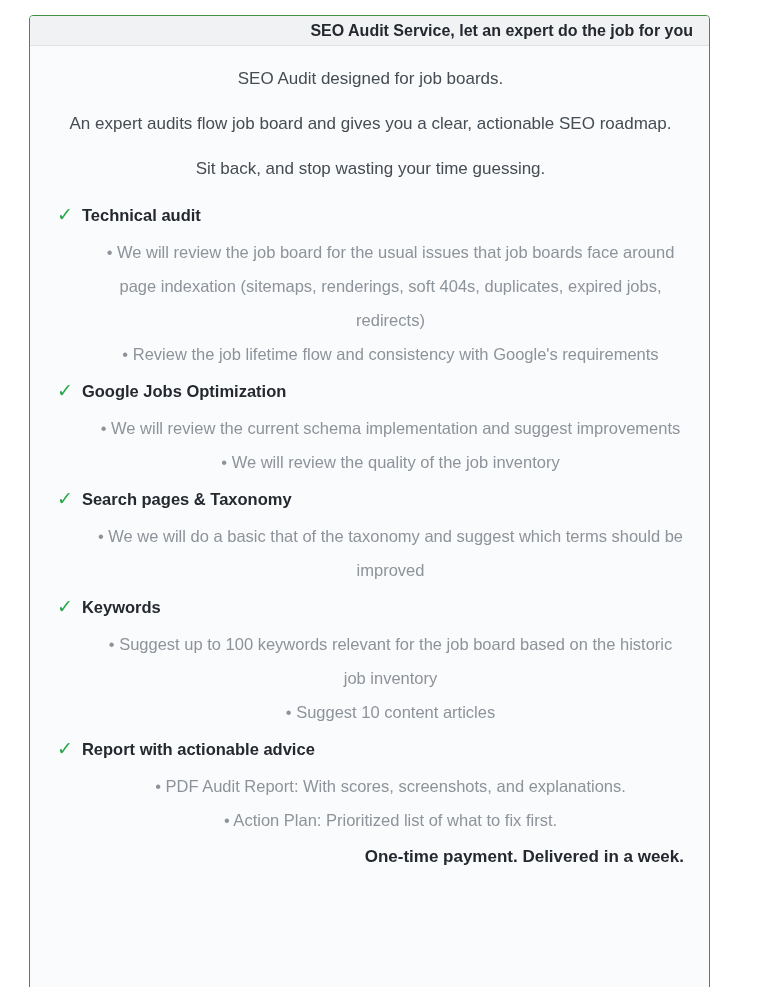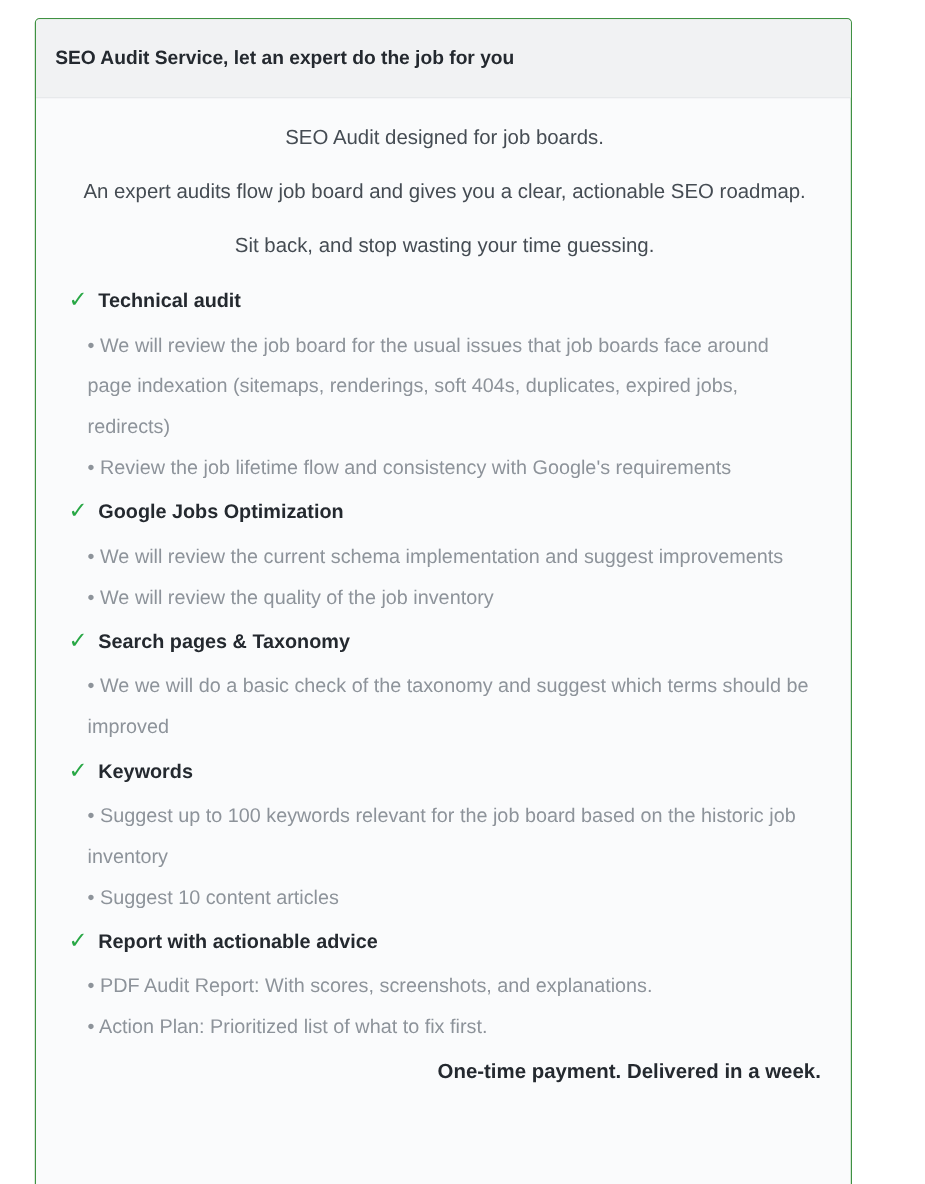--- a/index.html
+++ b/index.html
@@ -19,25 +19,26 @@
     width: 681px;
     height: 1100px; 
     background: #fafbfc;
     border: 1px solid #3f9142;
     border-radius: 4px;
   }
   .card-header {
     background: #f1f2f3;
     border-bottom: 1px solid #dfe2e5;
     border-radius: 3px 3px 0 0;
-    padding: 23px 16px;
+    padding: 5px 16px;
     font-size: 16px;
     font-weight: bold;
     color: #24292f;
     line-height: 19px;
+    text-align: right;
   }
   .card-body {
     padding: 22px 25px 0 27px;
   }
   .intro { margin-bottom: 10px; }
   .intro p {
     margin: 0 0 23px 0;
     text-align: center;
     font-size: 17px;
     line-height: 22px;
@@ -51,21 +52,21 @@
     color: #24292f;
     font-weight: bold;
   }
   .check {
     color: #28a745;
     font-weight: normal;
     font-size: 19px;
     margin-right: 9px;
     display: inline-block;
   }
-  .bullets { margin-left: 16px; max-width: 606px; }
+  .bullets { margin-left: 40px; max-width: 606px; text-align: center; }
   .bullets p {
     margin: 0;
     font-size: 16.5px;
     line-height: 34px;
     color: #8d939a;
   }
   .footer-note {
     margin: 6px 0 0 0;
     text-align: right;
     font-size: 17px;
@@ -109,21 +110,21 @@
         <p>• We will review the current schema implementation and suggest improvements</p>
         <p>• We will review the quality of the job inventory</p>
       </div>
     </div>
 
     <div class="section">
       <div class="section-heading">
         <span class="check">✓</span><span>Search pages &amp; Taxonomy</span>
       </div>
       <div class="bullets">
-        <p>• We we will do a basic check of the taxonomy and suggest which terms should be improved</p>
+        <p>• We we will do a basic that of the taxonomy and suggest which terms should be improved</p>
       </div>
     </div>
 
     <div class="section">
       <div class="section-heading">
         <span class="check">✓</span><span>Keywords</span>
       </div>
       <div class="bullets">
         <p>• Suggest up to 100 keywords relevant for the job board based on the historic job inventory</p>
         <p>• Suggest 10 content articles</p>

